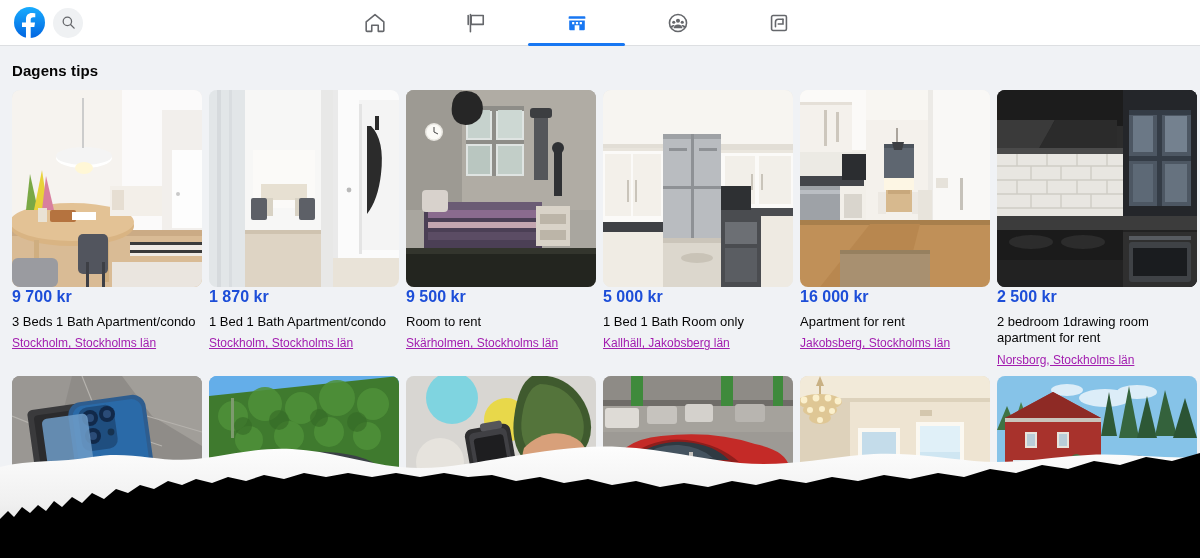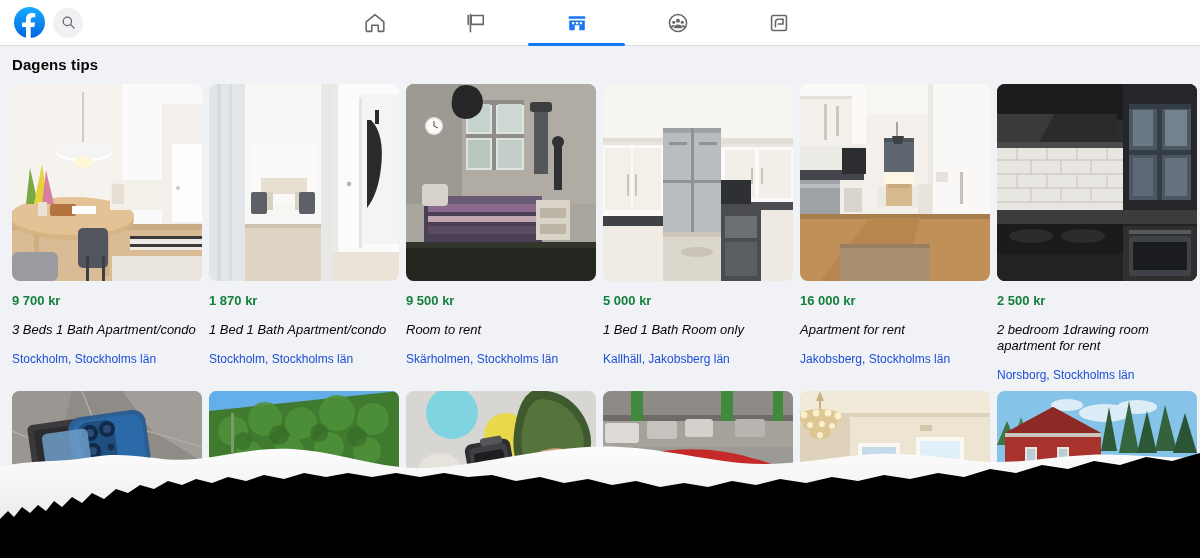--- a/index.html
+++ b/index.html
@@ -55,21 +55,21 @@
     height: 3px; background: #1877f2; border-radius: 2px;
     display: none;
   }
   .nav-tab.active .underline { display: block; }
 
   
   .section-title {
     font-size: 15px;
     font-weight: bold;
     color: #050505;
-    padding: 10px 0 0 12px;
+    padding: 16px 0 0 12px;
     letter-spacing: .1px;
   }
 
   
   .grid {
     display: flex;
     gap: 7px;
     padding: 11px 0 0 12px;
   }
   .card { width: 190px; flex: 0 0 190px; cursor: pointer; }
@@ -77,30 +77,30 @@
   .thumb {
     width: 100%;
     height: 197px;
     border-radius: 8px;
     overflow: hidden;
     background: #e4e6eb;
     position: relative;
   }
   .thumb svg { display: block; width: 100%; height: 100%; }
   .price {
-    font-size: 13px; font-weight: bold; color: #15803d;
-    margin-top: 12px; line-height: 1.2;
+    font-size: 16px; font-weight: bold; color: #1d4ed8;
+    line-height: 1.2;
   }
   .subtitle {
     font-size: 13px; color: #050505;
-    margin-top: 13px; line-height: 1.25; font-style: italic;
+    margin-top: 8px; line-height: 1.25;
   }
   .place {
-    font-size: 12px; color: #1d4ed8;
-    margin-top: 14px; line-height: 1.25;
+    font-size: 12px; color: #a21caf;
+    margin-top: 6px; line-height: 1.25; text-decoration: underline;
   }
 
   
   .grid-row2 { padding-top: 8px; }
   .grid-row2 .thumb { height: 160px; }
 
   
   .tear {
     position: absolute;
     left: 0; bottom: 0;

